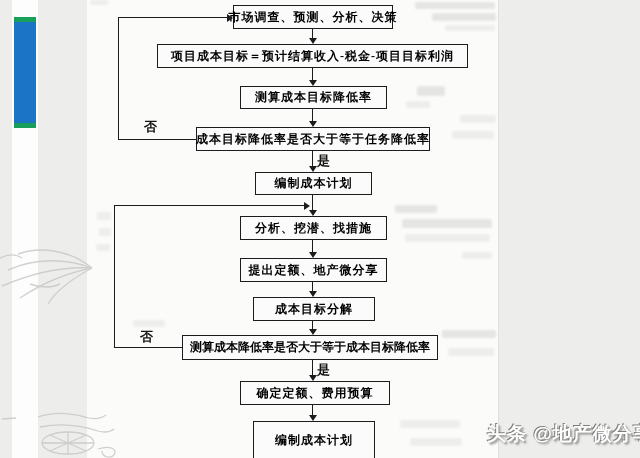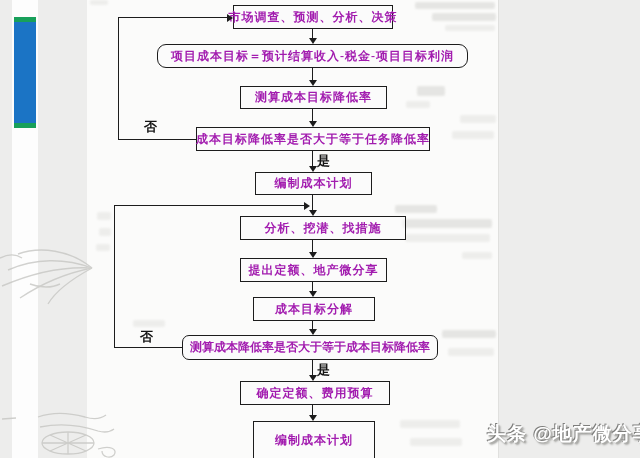--- a/index.html
+++ b/index.html
@@ -12,23 +12,23 @@
   .strip-white { position:absolute; left:12px; top:0; width:26px; height:458px; background:#fdfdfd; }
   .accent-cap  { position:absolute; left:14px; width:22px; height:5px; background:#18a05a; }
   .accent-blue { position:absolute; left:14px; top:22px; width:22px; height:101px; background:#1b74c5; }
   
   .page { position:absolute; left:87px; top:0; width:411px; height:458px; background:#fbfbfa; border-right:1px solid #e0e0de; }
   
   .fbox {
     position:absolute; box-sizing:border-box; border:1.5px solid #1c1c1c;
     background:rgba(252,252,251,.55);
     display:flex; align-items:center; justify-content:center;
-    font-size:12px; font-weight:bold; color:#a21caf; letter-spacing:1px; white-space:nowrap;
+    font-size:12px; font-weight:bold; color:#000000; letter-spacing:1px; white-space:nowrap;
   }
-  .fbox.tight { letter-spacing:0;border-radius:7px; }
+  .fbox.tight { letter-spacing:0; }
   
   .vline { position:absolute; width:1px; background:#1c1c1c; }
   .hline { position:absolute; height:1px; background:#1c1c1c; }
   .arr-down  { position:absolute; width:0; height:0; border-left:4px solid transparent; border-right:4px solid transparent; border-top:6px solid #1c1c1c; }
   .arr-right { position:absolute; width:0; height:0; border-top:4px solid transparent; border-bottom:4px solid transparent; border-left:6px solid #1c1c1c; }
   .blabel { position:absolute; font-size:13px; font-weight:bold; color:#141414; }
   
   .sm { position:absolute; background:#a9a9a4; opacity:.16; filter:blur(1.2px); border-radius:2px; }
   .sm.d { opacity:.26; }
   
@@ -89,25 +89,25 @@
 <div class="sm d" style="left:402px;top:219px;width:90px;height:9px;"></div>
 <div class="sm" style="left:405px;top:234px;width:85px;height:8px;"></div>
 <div class="sm" style="left:462px;top:252px;width:30px;height:7px;"></div>
 <div class="sm" style="left:133px;top:320px;width:32px;height:7px;"></div>
 <div class="sm d" style="left:442px;top:330px;width:54px;height:8px;"></div>
 <div class="sm" style="left:448px;top:348px;width:46px;height:8px;"></div>
 <div class="sm" style="left:400px;top:420px;width:60px;height:8px;"></div>
 <div class="sm" style="left:410px;top:438px;width:52px;height:8px;"></div>
 
 <div class="fbox" style="left:233px;top:5px;width:160px;height:24px;">市场调查、预测、分析、决策</div>
-<div class="fbox" style="left:157px;top:44px;width:311px;height:24px;border-radius:9px;">项目成本目标＝预计结算收入-税金-项目目标利润</div>
+<div class="fbox" style="left:157px;top:44px;width:311px;height:24px;">项目成本目标＝预计结算收入-税金-项目目标利润</div>
 <div class="fbox" style="left:240px;top:86px;width:147px;height:23px;">测算成本目标降低率</div>
 <div class="fbox" style="left:196px;top:127px;width:234px;height:24px;">成本目标降低率是否大于等于任务降低率</div>
 <div class="fbox" style="left:255px;top:172px;width:117px;height:23px;">编制成本计划</div>
-<div class="fbox" style="left:240px;top:216px;width:166px;height:24px;">分析、挖潜、找措施</div>
+<div class="fbox" style="left:240px;top:216px;width:147px;height:24px;">分析、挖潜、找措施</div>
 <div class="fbox" style="left:240px;top:258px;width:147px;height:24px;">提出定额、地产微分享</div>
 <div class="fbox" style="left:253px;top:297px;width:122px;height:24px;">成本目标分解</div>
 <div class="fbox tight" style="left:182px;top:335px;width:256px;height:25px;">测算成本降低率是否大于等于成本目标降低率</div>
 <div class="fbox" style="left:240px;top:381px;width:150px;height:24px;">确定定额、费用预算</div>
 <div class="fbox" style="left:253px;top:421px;width:122px;height:39px;">编制成本计划</div>
 
 <div class="vline" style="left:312px;top:29px;height:10px;"></div>
 <div class="arr-down" style="left:309px;top:38px;"></div>
 <div class="vline" style="left:312px;top:68px;height:13px;"></div>
 <div class="arr-down" style="left:309px;top:80px;"></div>

